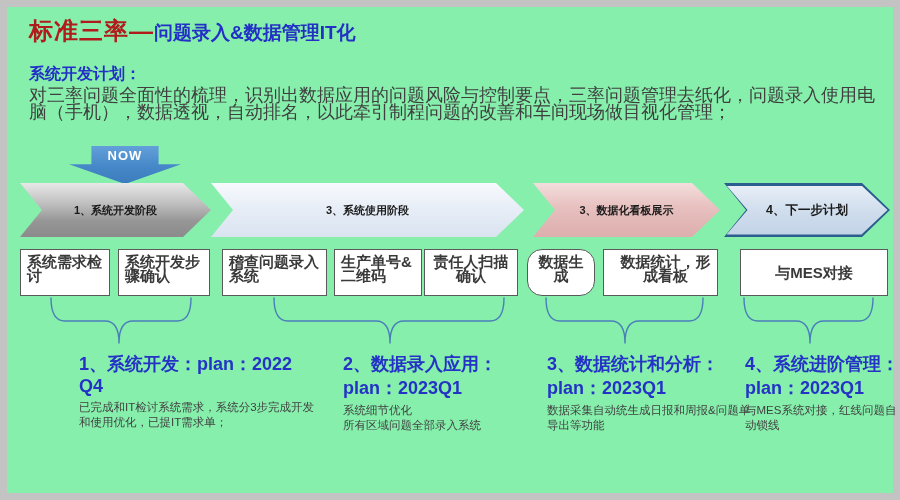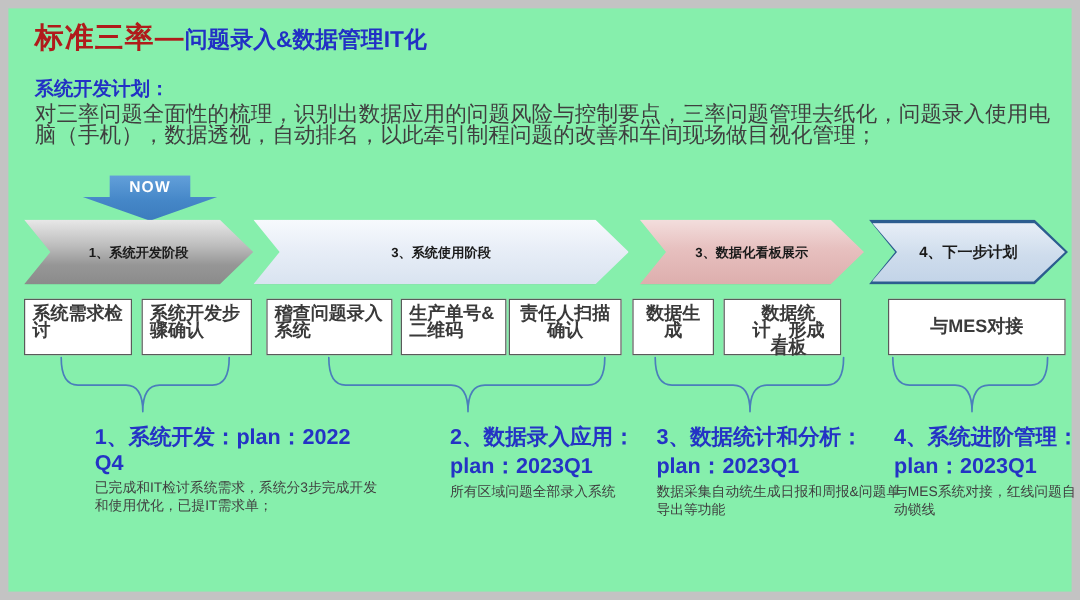--- a/index.html
+++ b/index.html
@@ -62,32 +62,32 @@
     background:#ffffff; border:1px solid #5a5a5a;
     font-size:15px; color:#3a3a3a; line-height:14px;
     padding:5px 6px; text-align:center;font-weight:bold;
   }
   .pbox.al { text-align:left; }
   .b1 { left:13px;  width:90px; }
   .b2 { left:111px; width:92px; }
   .b3 { left:215px; width:105px; }
   .b4 { left:327px; width:88px; }
   .b5 { left:417px; width:94px; }
-  .b6 { left:520px; width:68px; }
-  .b7 { left:596px; width:98px;padding-left:16px; }
+  .b6 { left:520px; width:68px;border-radius:15px; }
+  .b7 { left:596px; width:115px;padding-left:16px; }
   .b8 { left:733px; width:148px; display:flex; align-items:center; justify-content:center; }
 
   
   svg.braces { position:absolute; left:0; top:0; width:900px; height:500px; pointer-events:none; }
   svg.braces path { fill:none; stroke:#4a7ebb; stroke-width:1.4; stroke-linecap:round; stroke-linejoin:round; }
 
   
   .section { position:absolute; top:345px; }
   .s1 { left:72px;  width:238px; }
-  .s2 { left:336px; width:200px;margin-left:32px; }
+  .s2 { left:336px; width:200px; }
   .s3 { left:540px; width:208px; }
   .s4 { left:738px; width:162px; }
   .shead { font-size:18px; font-weight:bold; color:#2433c5; margin-bottom:3px; }
   .sline { font-size:11.5px; color:#404040; line-height:15px; }
 </style>
 </head>
 <body>
 
 <div class="slide">
 
@@ -136,20 +136,21 @@
 
   <div class="section s1">
     <div class="shead">1、系统开发：plan：2022 Q4</div>
     <div class="sline">已完成和IT检讨系统需求，系统分3步完成开发和使用优化，已提IT需求单；</div>
     <div class="sline"></div>
     <div class="sline"></div>
   </div>
 
   <div class="section s2">
     <div class="shead">2、数据录入应用：plan：2023Q1</div>
+    <div class="sline">系统细节优化</div>
     <div class="sline">所有区域问题全部录入系统</div>
   </div>
 
   <div class="section s3">
     <div class="shead">3、数据统计和分析：plan：2023Q1</div>
     <div class="sline">数据采集自动统生成日报和周报&amp;问题单导出等功能</div>
     <div class="sline"></div>
     <div class="sline"></div>
   </div>
 

